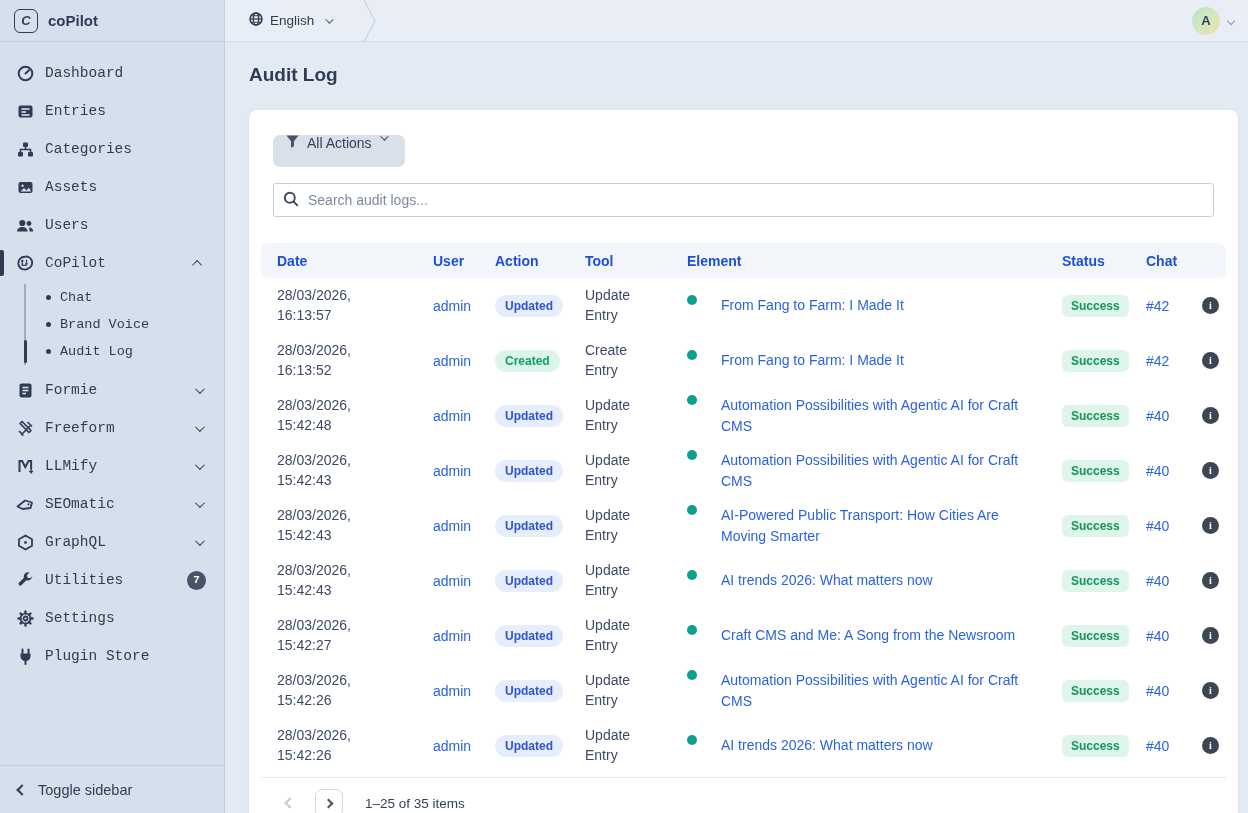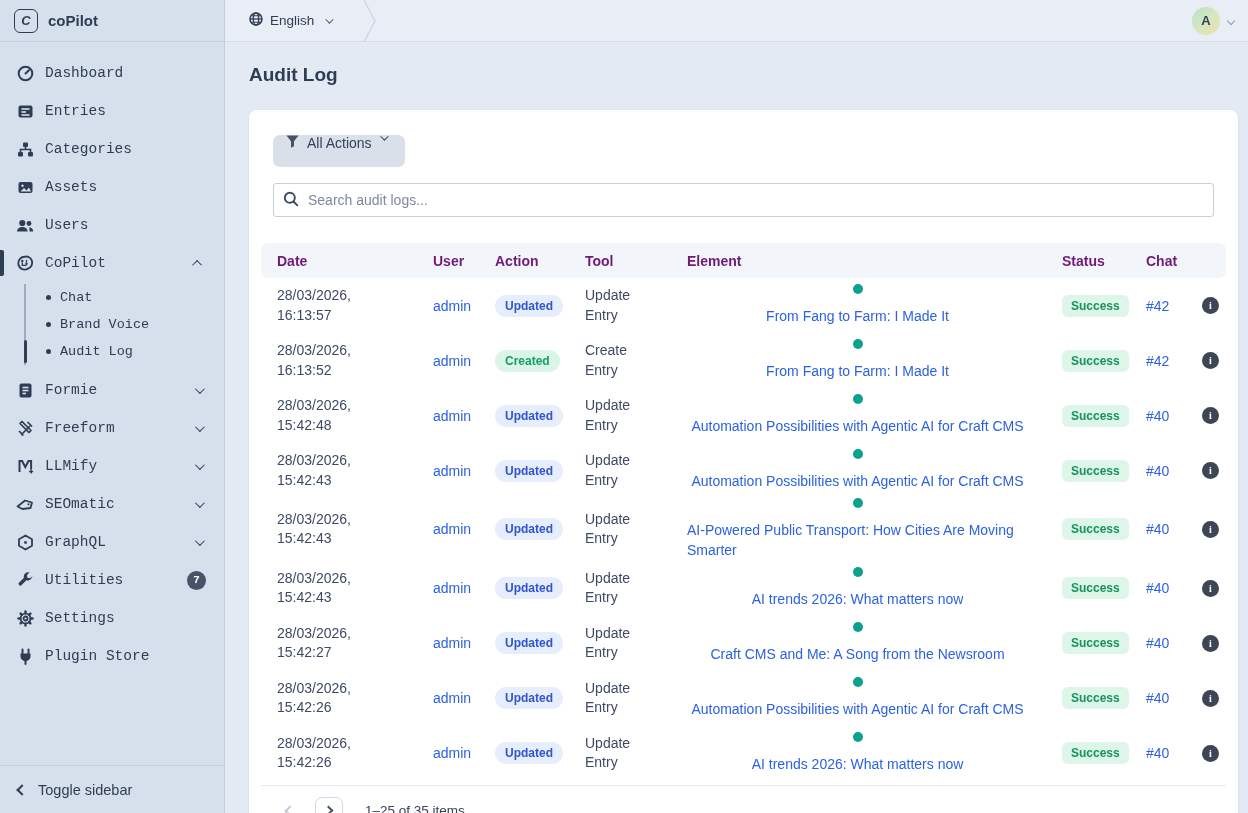--- a/index.html
+++ b/index.html
@@ -45,30 +45,30 @@
   .card-inner-pad { padding:0 12px; }
   .filter-btn { display:inline-flex; align-items:flex-start; gap:8px; background:#d9e0ea; border:none; border-radius:7px; height:32px; padding:0 13px; font-size:14px; font-weight:500; color:#33415c; cursor:pointer; font-family:inherit; }
   .filter-btn .chev { width:6px; height:6px; border-color:#33415c; }
   .search-wrap { position:relative; margin-top:16px; }
   .search-input { width:100%; height:34px; border:1px solid #c6d0dd; border-radius:3px; padding:0 12px 0 34px; font-size:14px; color:#33415c; font-family:inherit; background:#fff; outline:none; }
   .search-input::placeholder { color:#7d8a9e; }
   .search-icon { position:absolute; left:10px; top:8px; }
 
   .table { margin-top:26px; }
   .tgrid { display:grid; grid-template-columns:156px 62px 90px 102px 1fr 84px 56px 40px; align-items:center; }
-  .thead { background:#f2f6fb; border-radius:7px; height:35px; font-size:14px; font-weight:700; color:#701a75; }
+  .thead { background:#f2f6fb; border-radius:7px; height:35px; font-size:14px; font-weight:700; color:#1d4ed8; }
   .th, .td { padding-left:16px; }
   .trow { min-height:55px; font-size:14px; }
   .td.date { color:#3c4a63; line-height:1.4; padding-right:14px; }
   .link { color:#2c62e0; text-decoration:none; cursor:pointer; }
   .pill { display:inline-block; font-size:12px; font-weight:700; padding:4px 10px; border-radius:999px; }
   .pill[data-variant="updated"] { background:#e6edfd; color:#3155cc; }
   .pill[data-variant="created"] { background:#dbf5e9; color:#149e63; }
   .td.tool { color:#3c4a63; line-height:1.4; padding-right:10px; }
-  .td.element { display:flex; align-items:center; gap:12px; padding-right:18px; line-height:1.45;flex-direction:column; }
+  .td.element { display:flex; gap:24px; padding-right:18px; line-height:1.45; }
   .dot { width:10px; height:10px; border-radius:50%; background:#0ca08e; flex-shrink:0; }
   .status-pill { display:inline-block; font-size:12px; font-weight:700; padding:4px 9px; border-radius:6px; background:#def5e9; color:#17935c; }
   .info-btn { width:17px; height:17px; border-radius:50%; background:#3d4654; color:#fff; font-size:10px; font-weight:700; font-family:"Liberation Serif", serif; display:flex; align-items:center; justify-content:center; cursor:pointer; }
 
   .pagination { border-top:1px solid #e4e9f1; margin-top:4px; padding:11px 16px 14px 16px; display:flex; align-items:center; gap:12px; }
   .pg-prev { width:26px; height:26px; display:flex; align-items:center; justify-content:center; cursor:default; }
   .pg-prev .chev-left { border-color:#c2cbd8; }
   .pg-next { width:28px; height:28px; background:#fff; border:1px solid #cfd8e3; border-radius:7px; display:flex; align-items:center; justify-content:center; cursor:pointer; }
   .chev-right { width:7px; height:7px; border-right:2px solid #4a5568; border-top:2px solid #4a5568; transform:rotate(45deg); margin-right:2px; }
   .pg-summary { font-size:13.5px; color:#33415c; margin-left:10px; }

